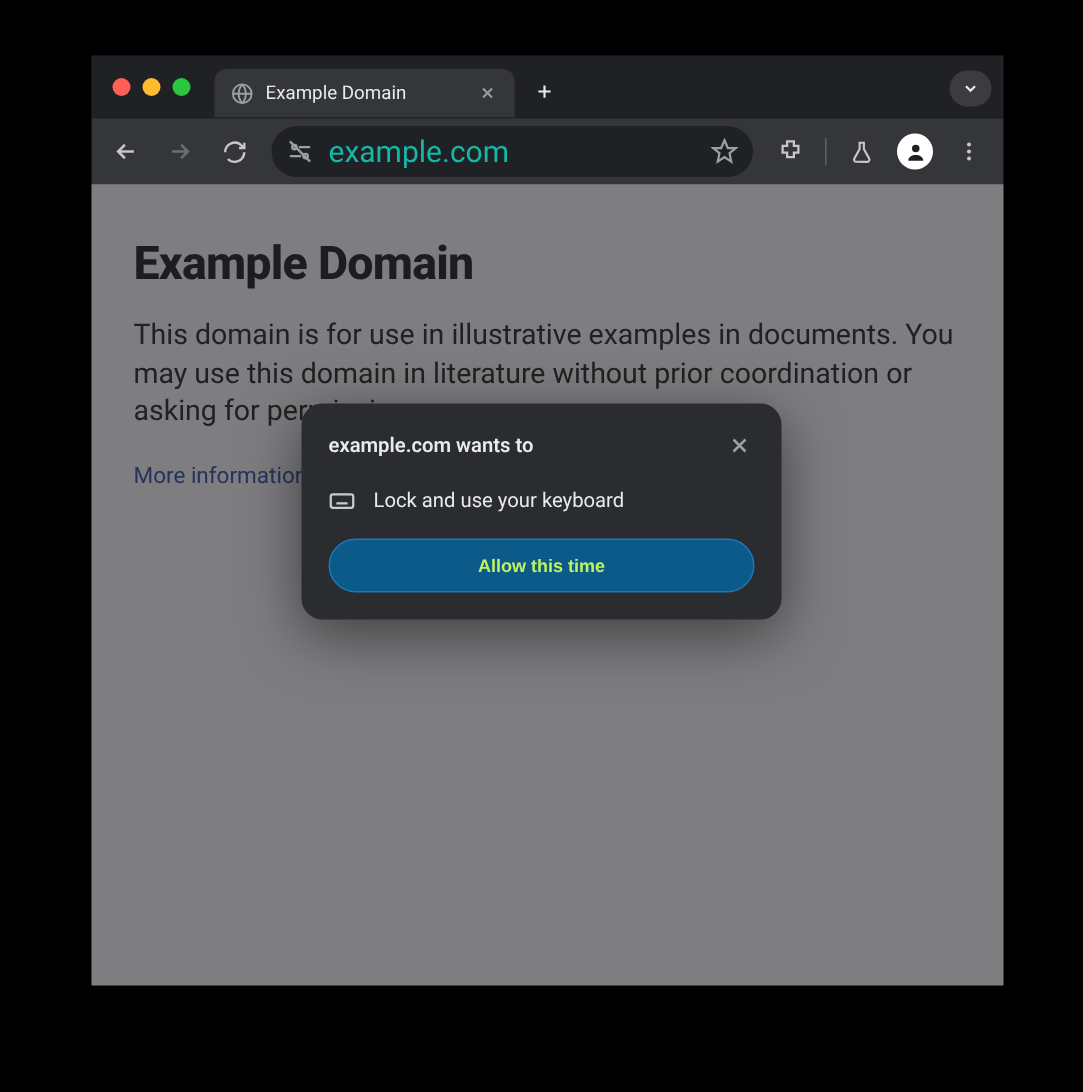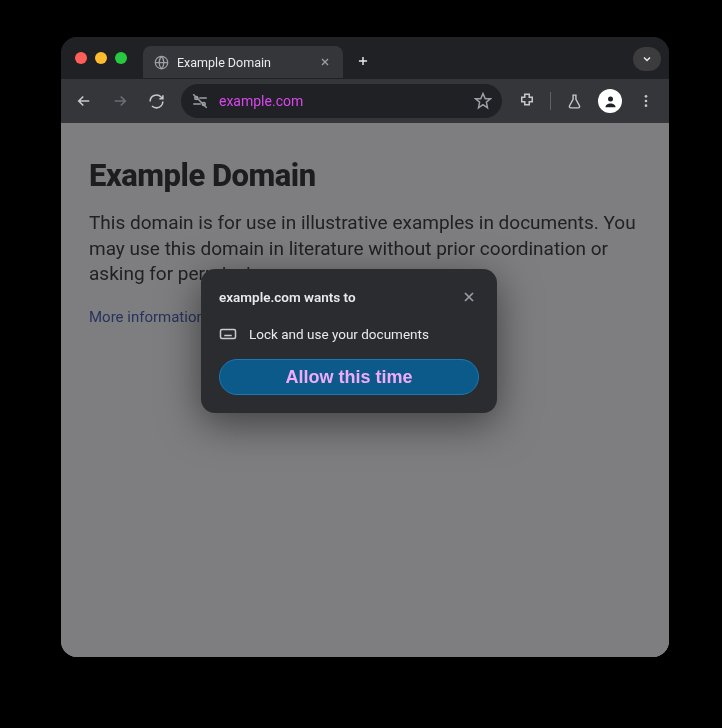--- a/index.html
+++ b/index.html
@@ -2,21 +2,21 @@
 <html><head>
 <meta charset="utf-8">
 <style>
   * { margin: 0; padding: 0; box-sizing: border-box; }
   html, body { width: 722px; height: 728px; background: #000; font-family: -apple-system, BlinkMacSystemFont, "Segoe UI", Roboto, Arial, sans-serif; }
   .window {
     position: absolute;
     left: 61px; top: 37px;
     width: 608px; height: 620px;
     background: #202124;
-    border-radius: 16px;
+    border-radius: 0;
     overflow: hidden;
     box-shadow: 0 20px 60px rgba(0,0,0,0.6);
   }
   
   .tabstrip {
     height: 42px;
     background: #202124;
     display: flex;
     align-items: center;
     padding: 0 8px;
@@ -70,21 +70,21 @@
     flex:1;
     height: 34px;
     background: #202124;
     border-radius: 17px;
     display:flex; align-items:center;
     padding: 0 6px 0 10px;
     gap: 10px;
     margin: 0 6px;
   }
   .omnibox .site-icon { color:#9aa0a6; display:flex; }
-  .omnibox .url { color:#d946ef; font-size: 14px; flex:1; }
+  .omnibox .url { color:#14b8a6; font-size: 20px; flex:1; }
   .omnibox .star { color:#9aa0a6; display:flex; cursor:pointer; padding:4px;}
   .toolbar-sep { width:1px; height:18px; background:#5f6368; margin:0 4px;}
   .profile-badge {
     width:24px;height:24px;border-radius:50%;background:#fff;display:flex;align-items:center;justify-content:center;color:#202124;
   }
   
   .content-wrap { position: relative; width:100%; height: calc(100% - 42px - 44px); }
   .content {
     position:absolute; inset:0;
     background: #efefef;
@@ -97,42 +97,42 @@
   .page p { font-size: 19px; line-height: 1.35; max-width: 560px; margin-bottom: 20px; color:#222;}
   .page a { color: #2f4aa3; text-decoration: none; font-size:15px;}
   .content-dim {
     position:absolute; inset:0;
     background: rgba(32,33,36,0.55);
   }
   
   .perm-dialog {
     position: absolute;
     left: 140px; top: 232px;
-    width: 296px;
+    width: 320px;
     background: #2b2c2f;
     border-radius: 14px;
     padding: 18px 18px 18px 18px;
     box-shadow: 0 10px 40px rgba(0,0,0,0.5);
     color: #e8eaed;
   }
   .perm-header { display:flex; align-items:center; justify-content:space-between; }
   .perm-title { font-size: 13.5px; font-weight: 600; }
   .perm-close { color:#9aa0a6; cursor:pointer; display:flex; padding:2px;}
   .perm-row { display:flex; align-items:center; gap:12px; margin-top: 18px; margin-bottom: 16px;}
   .perm-row .perm-icon { color:#c9ccd1; display:flex;}
   .perm-row .perm-text { font-size: 13.5px; color:#e8eaed;}
   .perm-btn {
     display:block;
     width:100%;
     height: 36px;
     border-radius: 18px;
     background: #0b5a8a;
     border: 1px solid #1a79b8;
-    color:#f0abfc;
-    font-size: 18px;
+    color:#bef264;
+    font-size: 12px;
     font-weight: 600;
     cursor:pointer;
     margin-top: 8px;
   }
   .perm-btn:first-of-type { margin-top: 0; }
   svg { display:block; }
 </style>
 </head>
 <body>
 
@@ -255,18 +255,18 @@
           </svg>
       </div>
     </div>
     <div class="perm-row">
       <span class="perm-icon">
         <svg width="18" height="18" viewBox="0 0 24 24" fill="none" stroke="currentColor" stroke-width="2">
             <rect x="2" y="6" width="20" height="12" rx="2"></rect>
             <path d="M6 10h0M10 10h0M14 10h0M18 10h0M7 14h10"></path>
           </svg>
       </span>
-      <span class="perm-text">Lock and use your documents</span>
+      <span class="perm-text">Lock and use your keyboard</span>
     </div>
     <button class="perm-btn">Allow this time</button>
   </div>
 
 </div>
 
 </body></html>

